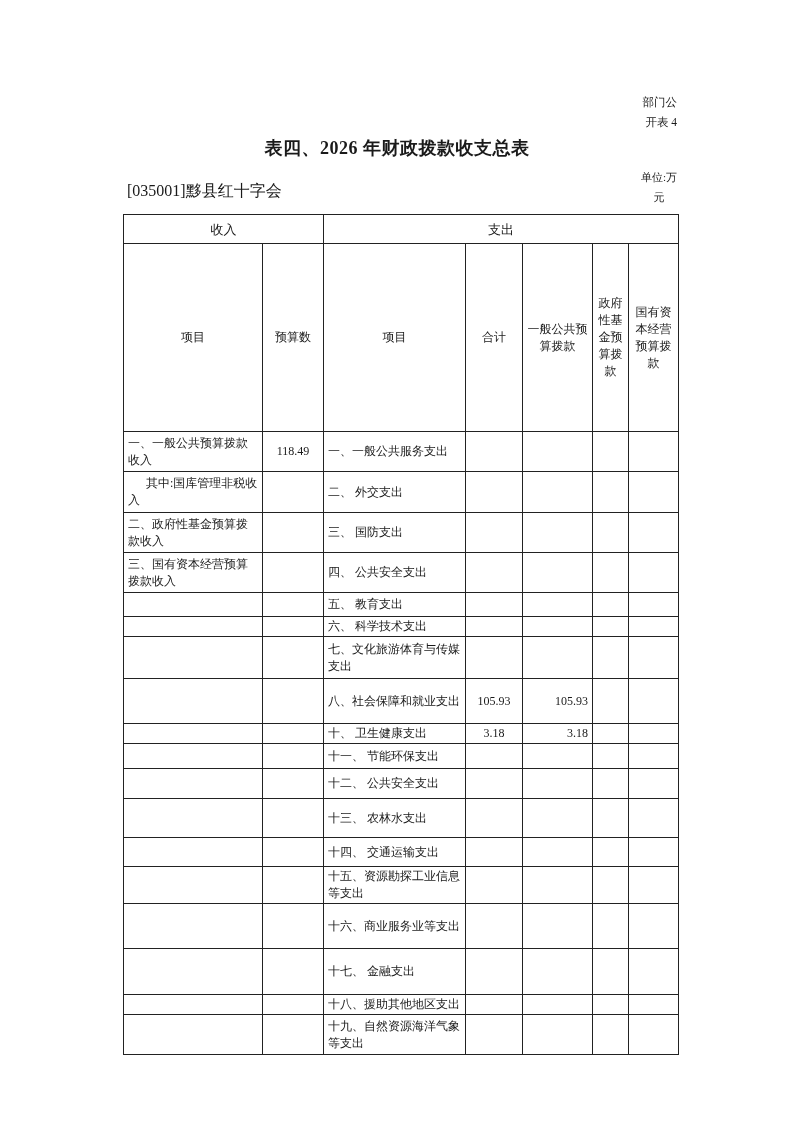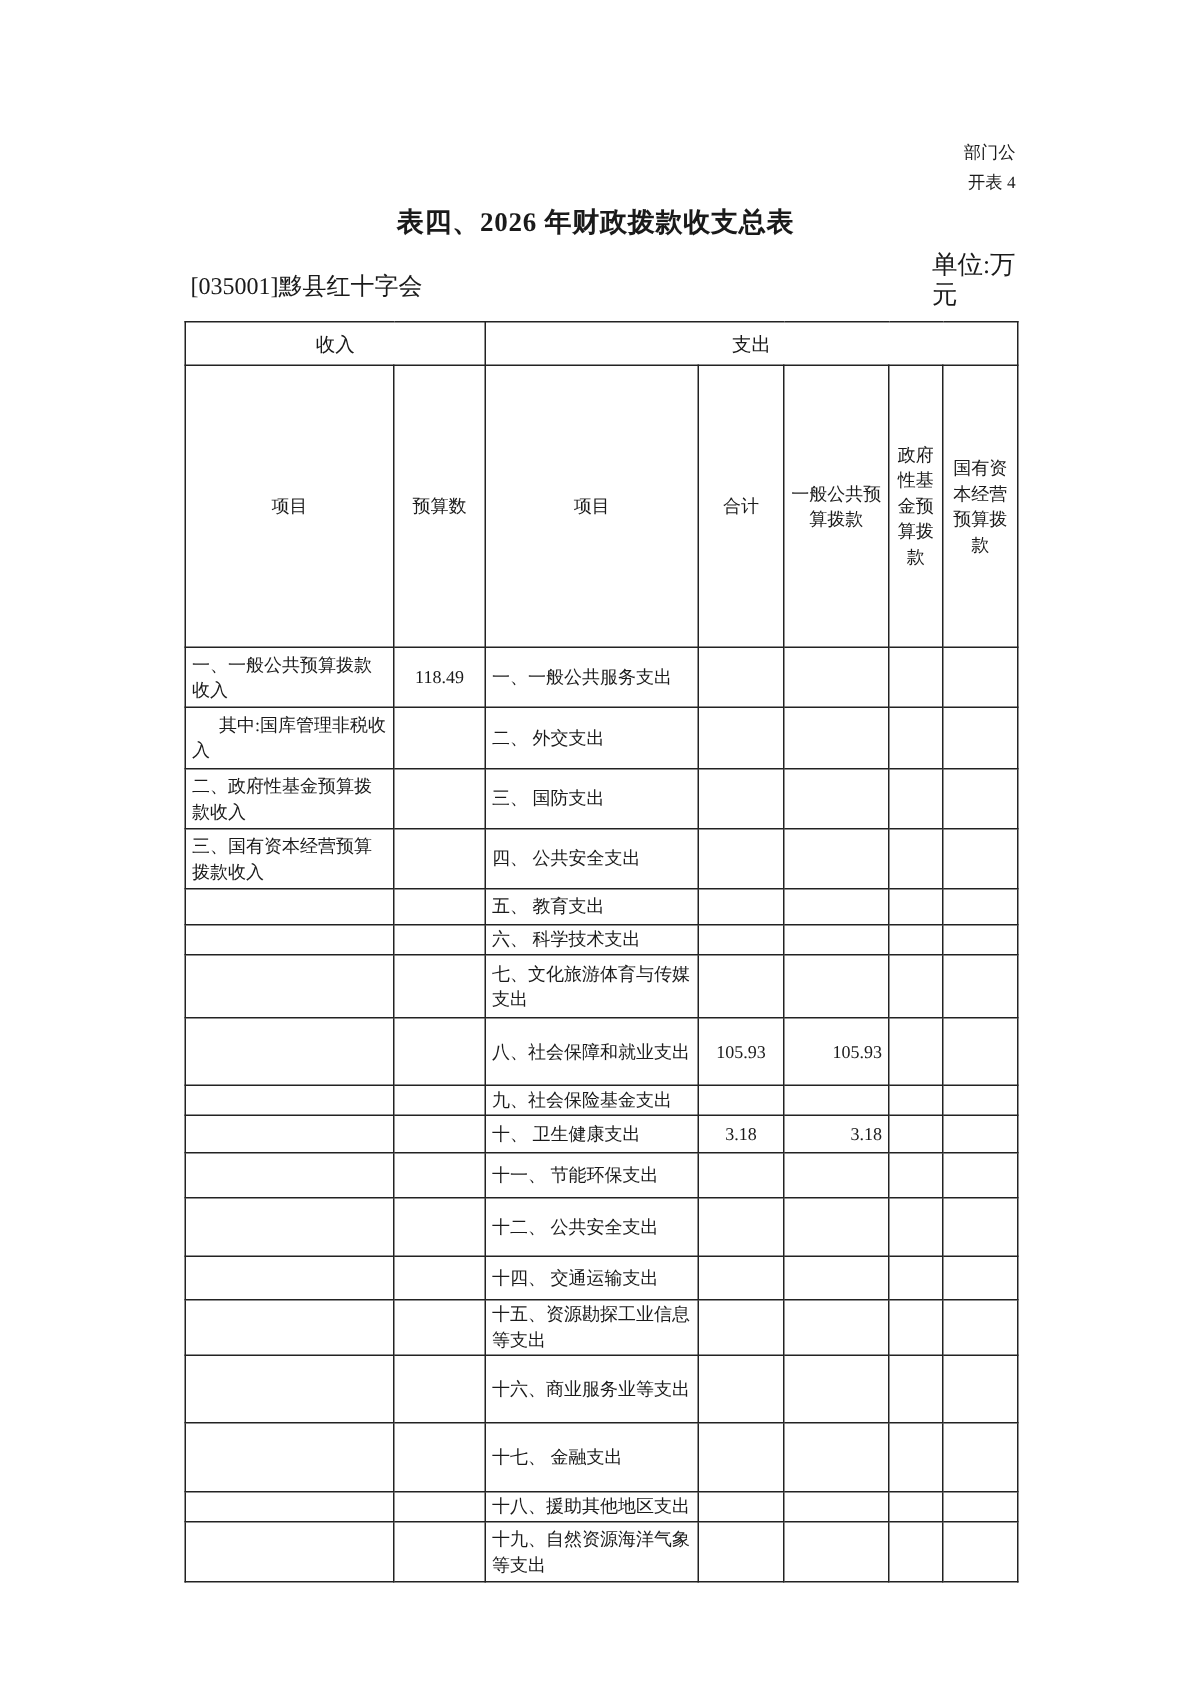--- a/index.html
+++ b/index.html
@@ -15,21 +15,21 @@
     position:absolute; top:92px; right:117px;
     font-size:11.5px; line-height:20px; text-align:right;
   }
   .doc-title {
     position:absolute; top:136px; left:0; width:794px;
     text-align:center; font-size:18px; font-weight:bold;
     letter-spacing:0.5px;
   }
   .unit-note {
     position:absolute; top:167px; right:117px;
-    font-size:17px; line-height:20px; text-align:left;
+    font-size:11px; line-height:20px; text-align:center;
   }
   .org-line {
     position:absolute; top:181px; left:127px;
     font-size:16px;
   }
   table.budget {
     position:absolute; left:123px; top:214px;
     width:555px; border-collapse:collapse; table-layout:fixed;
   }
   table.budget th, table.budget td {
@@ -183,29 +183,20 @@
         <td class="num-center"></td>
         <td class="item expense-item">八、社会保障和就业支出</td>
         <td class="num-center">105.93</td>
         <td class="num-right">105.93</td>
         <td class="num-center"></td>
         <td class="num-center"></td>
       </tr>
       <tr>
         <td class="item income-item"></td>
         <td class="num-center"></td>
-        <td class="item expense-item">九、社会保险基金支出</td>
-        <td class="num-center"></td>
-        <td class="num-right"></td>
-        <td class="num-center"></td>
-        <td class="num-center"></td>
-      </tr>
-      <tr>
-        <td class="item income-item"></td>
-        <td class="num-center"></td>
         <td class="item expense-item">十、 卫生健康支出</td>
         <td class="num-center">3.18</td>
         <td class="num-right">3.18</td>
         <td class="num-center"></td>
         <td class="num-center"></td>
       </tr>
       <tr>
         <td class="item income-item"></td>
         <td class="num-center"></td>
         <td class="item expense-item">十一、 节能环保支出</td>
@@ -219,20 +210,29 @@
         <td class="num-center"></td>
         <td class="item expense-item">十二、 公共安全支出</td>
         <td class="num-center"></td>
         <td class="num-right"></td>
         <td class="num-center"></td>
         <td class="num-center"></td>
       </tr>
       <tr>
         <td class="item income-item"></td>
         <td class="num-center"></td>
+        <td class="item expense-item">十三、 农林水支出</td>
+        <td class="num-center"></td>
+        <td class="num-right"></td>
+        <td class="num-center"></td>
+        <td class="num-center"></td>
+      </tr>
+      <tr>
+        <td class="item income-item"></td>
+        <td class="num-center"></td>
         <td class="item expense-item">十四、 交通运输支出</td>
         <td class="num-center"></td>
         <td class="num-right"></td>
         <td class="num-center"></td>
         <td class="num-center"></td>
       </tr>
       <tr>
         <td class="item income-item"></td>
         <td class="num-center"></td>
         <td class="item expense-item">十五、资源勘探工业信息等支出</td>

